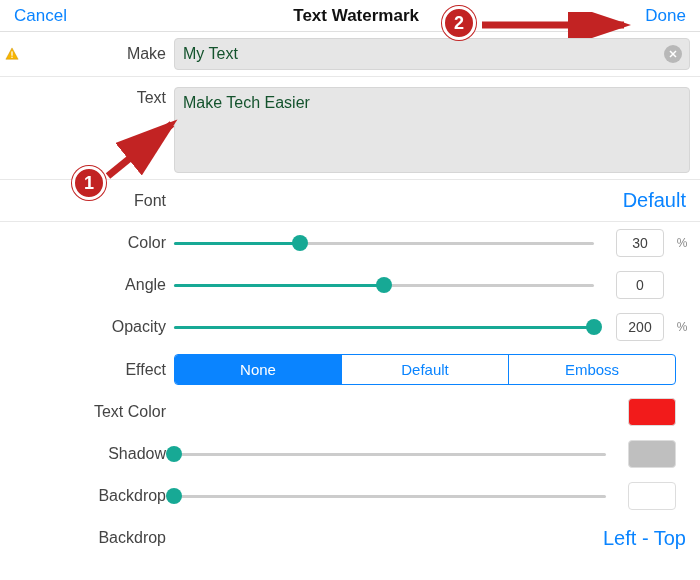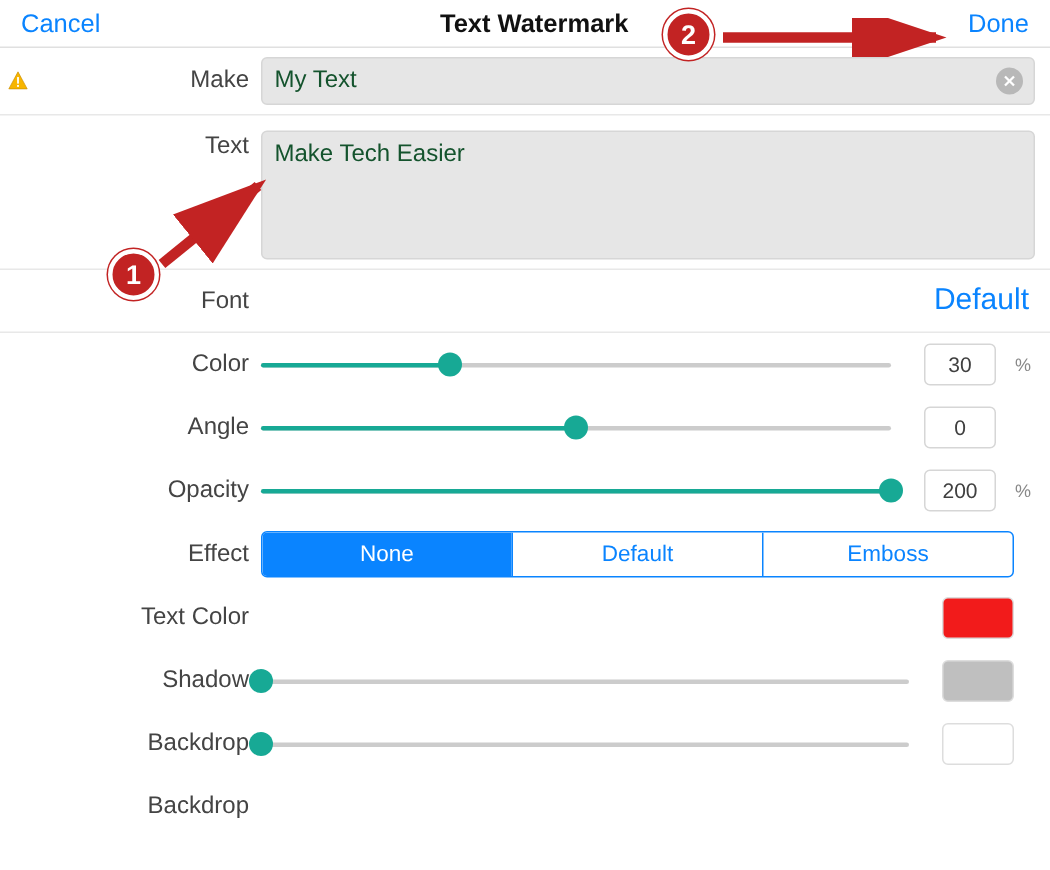--- a/index.html
+++ b/index.html
@@ -317,20 +317,21 @@
       <div class="slider-thumb" style="left:0%"></div>
     </div>
     <div class="swatch" style="background:#ffffff"></div>
   </div>
 </div>
 
 <div class="row noborder">
   <div class="label-col">
       <span>Backdrop</span>
     </div>
+  <div class="value-right">Left - Top</div>
 </div>
 
 <div class="anno" style="left:72px; top:166px;">
   <div class="badge">1</div>
 </div>
 <svg class="anno" style="left:100px; top:110px;" width="90" height="70">
   <defs>
       <marker id="ah1" markerWidth="10" markerHeight="10" refX="8" refY="3" orient="auto">
         <path d="M0,0 L9,3 L0,6 Z" fill="#c22323"></path>
       </marker>

